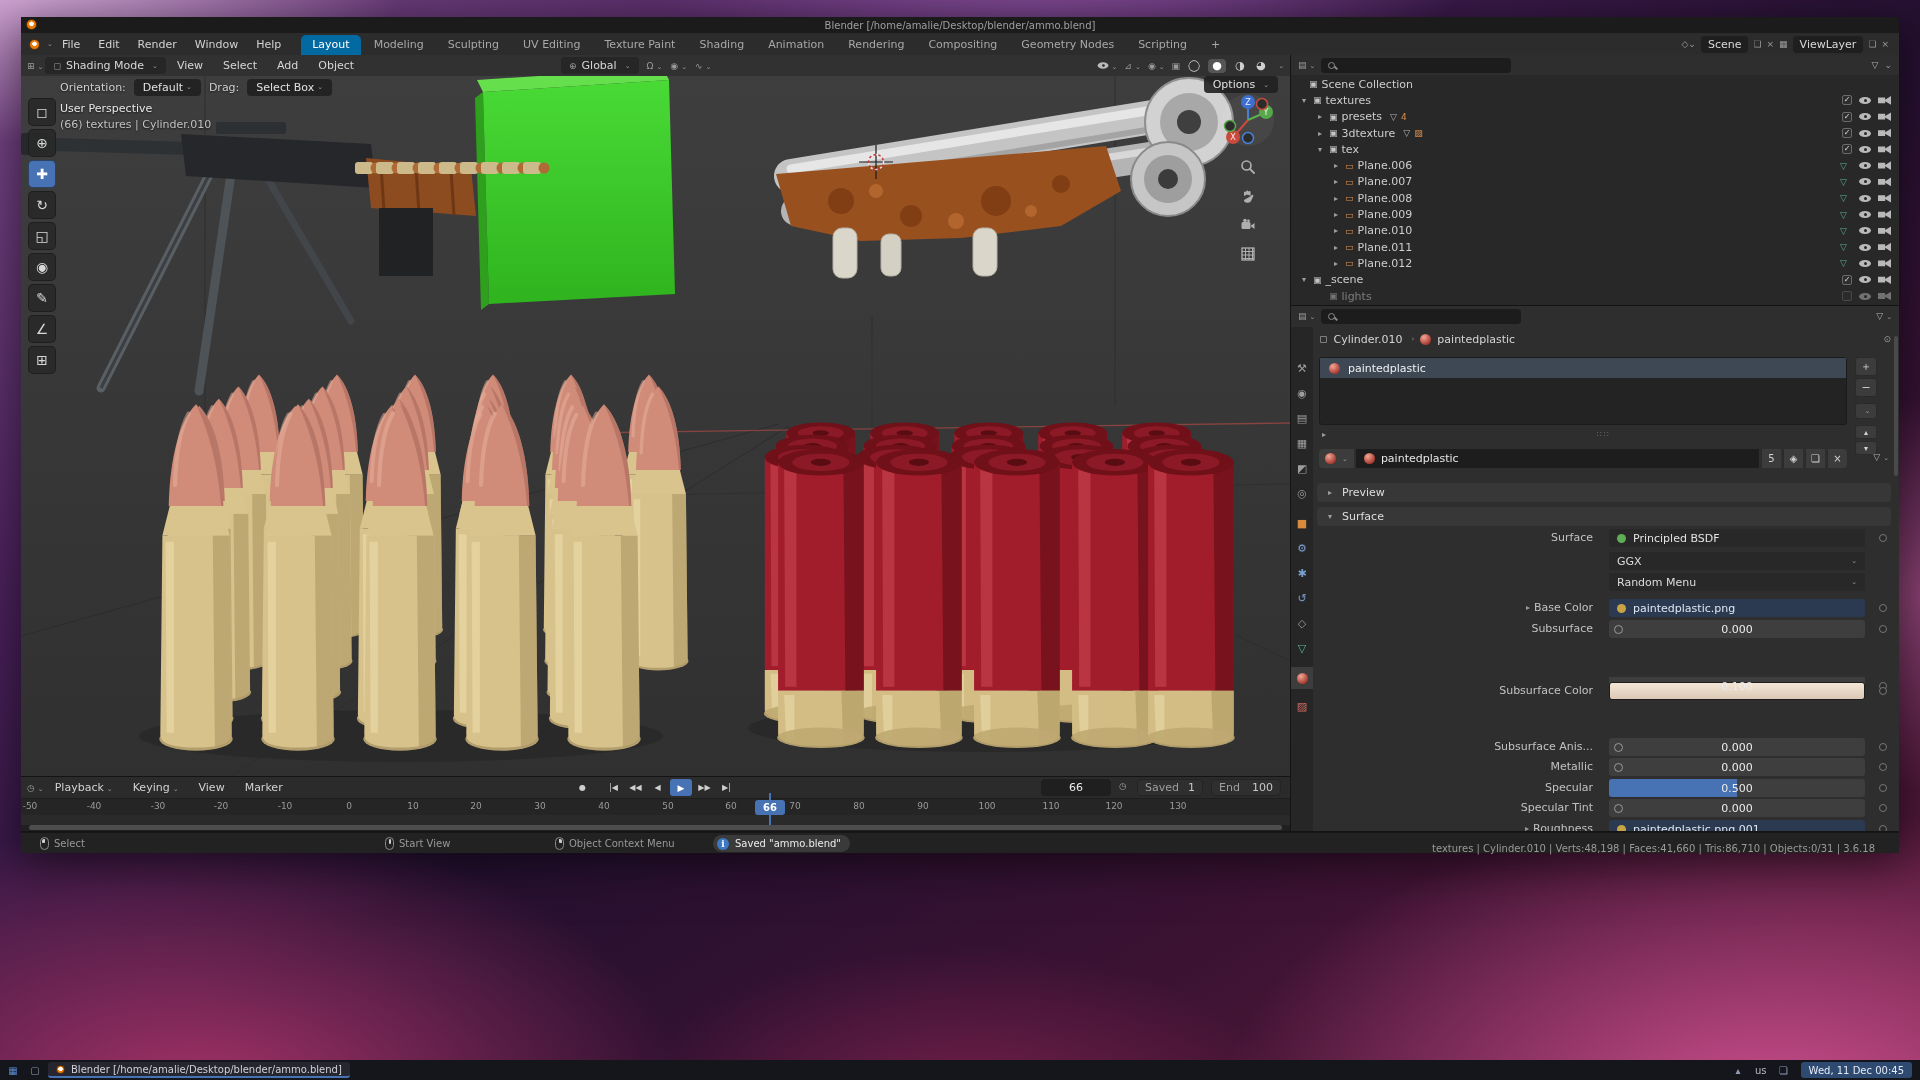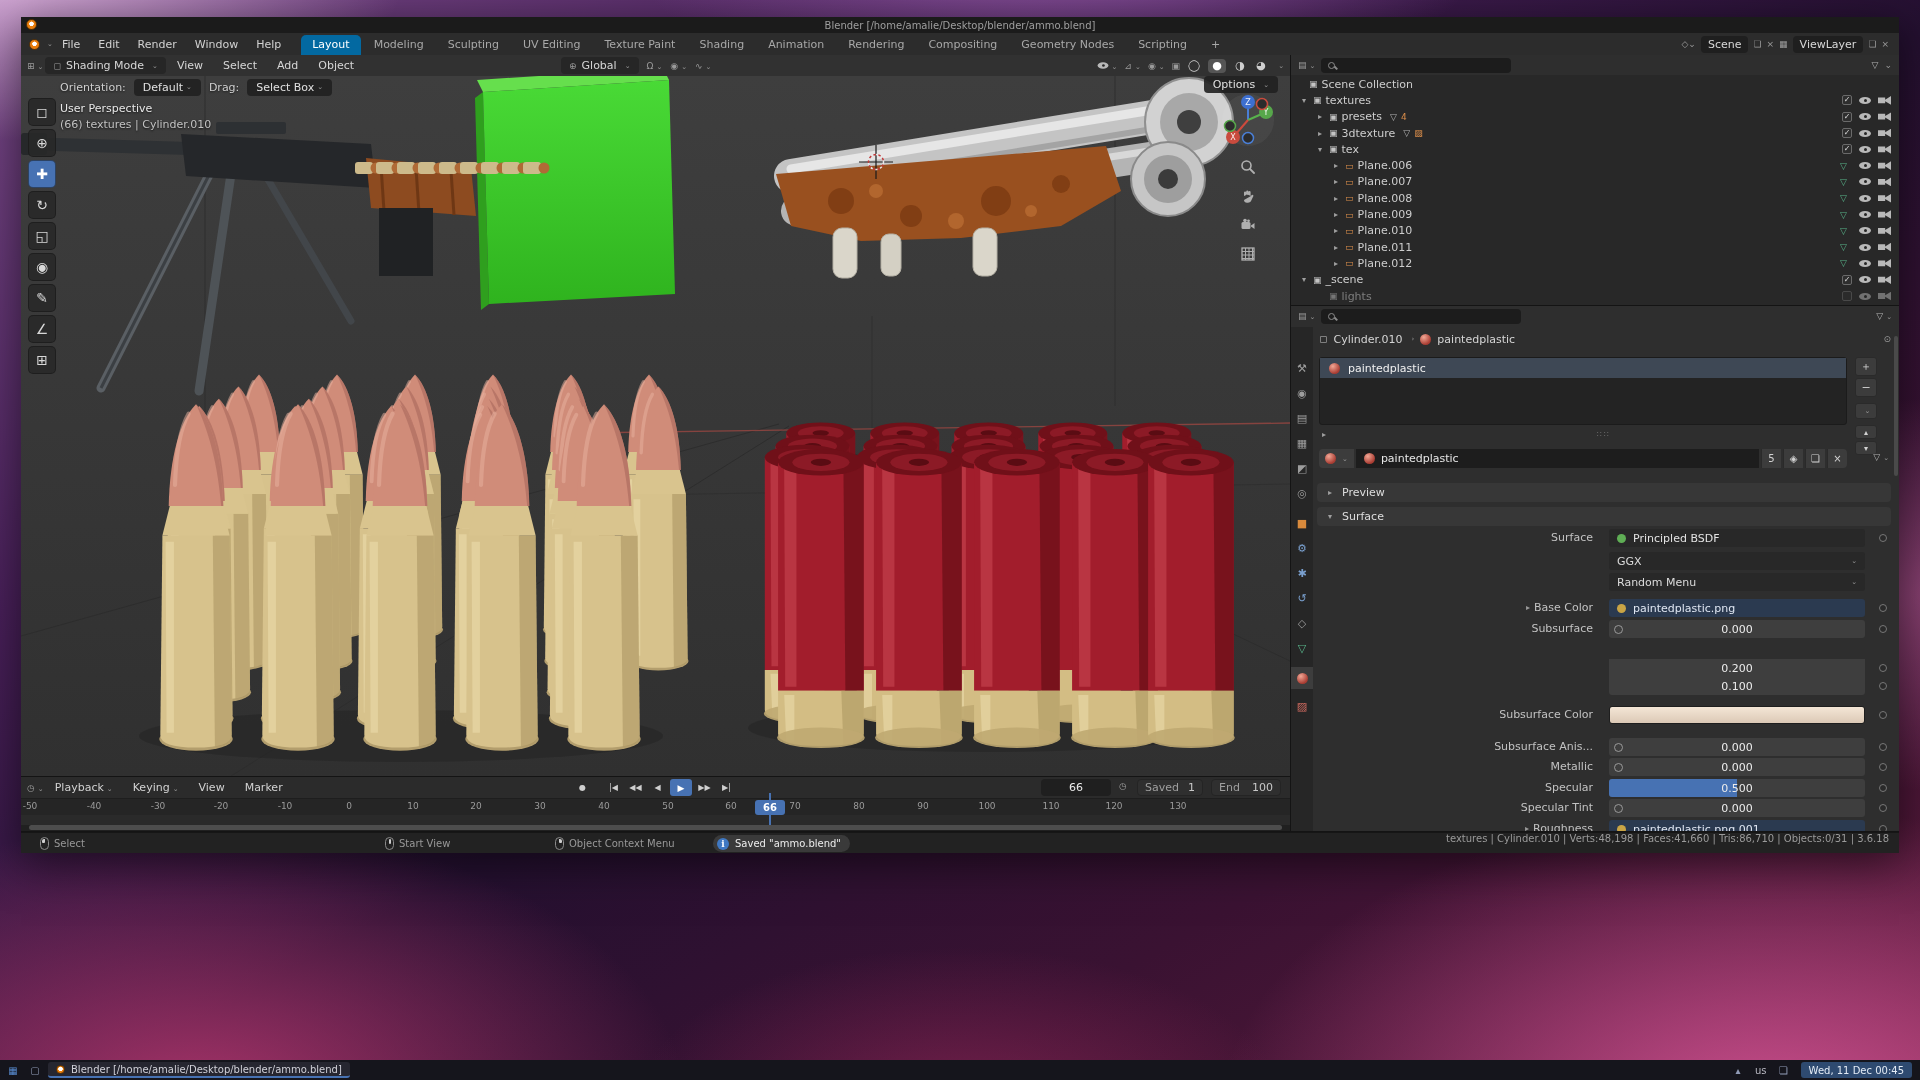--- a/index.html
+++ b/index.html
@@ -146,21 +146,21 @@
 .hint{position:absolute;top:0;height:21px;display:flex;align-items:center;gap:5px}
 .mouse{display:inline-block;width:9px;height:13px;border:1px solid #8a8a8a;border-radius:4.5px;position:relative}
 .mouse i{position:absolute;background:#cfcfcf}
 .mouse.m-left i{left:1px;top:1px;width:3px;height:4px;border-radius:2px 0 1px 1px}
 .mouse.m-mid i{left:3px;top:1px;width:2px;height:5px;border-radius:1px}
 .mouse.m-right i{right:1px;top:1px;width:3px;height:4px;border-radius:0 2px 1px 1px}
 .saved-pill{position:absolute;left:692px;top:2px;height:17px;background:#3a3a3a;border-radius:9px;display:flex;
   align-items:center;gap:6px;padding:0 9px 0 4px;color:#ececec}
 .info-ico{width:12px;height:12px;border-radius:6px;background:#3f78c2;color:#fff;font-size:9px;font-weight:bold;
   display:flex;align-items:center;justify-content:center;font-family:"DejaVu Serif","Liberation Serif",serif}
-.stats{position:absolute;right:10px;top:0;height:21px;display:flex;align-items:flex-start;color:#9a9a9a}
+.stats{position:absolute;right:24px;top:0;height:21px;display:flex;align-items:flex-end;color:#9a9a9a}
 
 .taskbar{position:absolute;left:0;bottom:0;width:1920px;height:20px;background:#15151c;display:flex;
   align-items:center;gap:4px;padding:0 4px;color:#b8b8c2;font-size:10px}
 .tk-ico{width:18px;height:16px;display:flex;align-items:center;justify-content:center;font-size:10px;color:#8f9ab5}
 .tk-ico.blue{color:#5a8fd6}
 .task-btn{display:flex;align-items:center;gap:6px;background:#262630;border-radius:3px;height:16px;padding:0 8px;
   max-width:420px;white-space:nowrap;overflow:hidden;color:#d0d0d8;border-bottom:2px solid #4772b3}
 .tray{margin-left:auto;display:flex;align-items:center;gap:8px;padding-right:4px}
 .clockpill{display:flex;align-items:center;gap:5px;background:#2e4a70;border-radius:3px;height:16px;padding:0 8px;color:#e4ecf6}
 </style>
@@ -791,39 +791,30 @@
     <div class="prow" style="top:314px">
       <div class="plabel">
             <span>Subsurface</span>
           </div>
       <div class="pctl num">
         <span class="sock gray" style="position:absolute;left:5px;z-index:2"></span>
         <span>0.000</span>
       </div>
       <span class="keydot"></span>
     </div>
-    <div class="prow" style="top:353px">
-      <div class="plabel">
-            <span></span>
-          </div>
-      <div class="pctl num r-mid">
-        <span>0.200</span>
-      </div>
-      <span class="keydot"></span>
-    </div>
     <div class="prow" style="top:371px">
       <div class="plabel">
             <span></span>
           </div>
       <div class="pctl num r-bot">
         <span>0.100</span>
       </div>
       <span class="keydot"></span>
     </div>
-    <div class="prow" style="top:400px">
+    <div class="prow" style="top:376px">
       <div class="plabel">
             <span>Subsurface Color</span>
           </div>
       <div class="pctl colorsw"></div>
       <span class="keydot"></span>
     </div>
     <div class="prow" style="top:432px">
       <div class="plabel">
             <span>Subsurface Anis...</span>
           </div>

